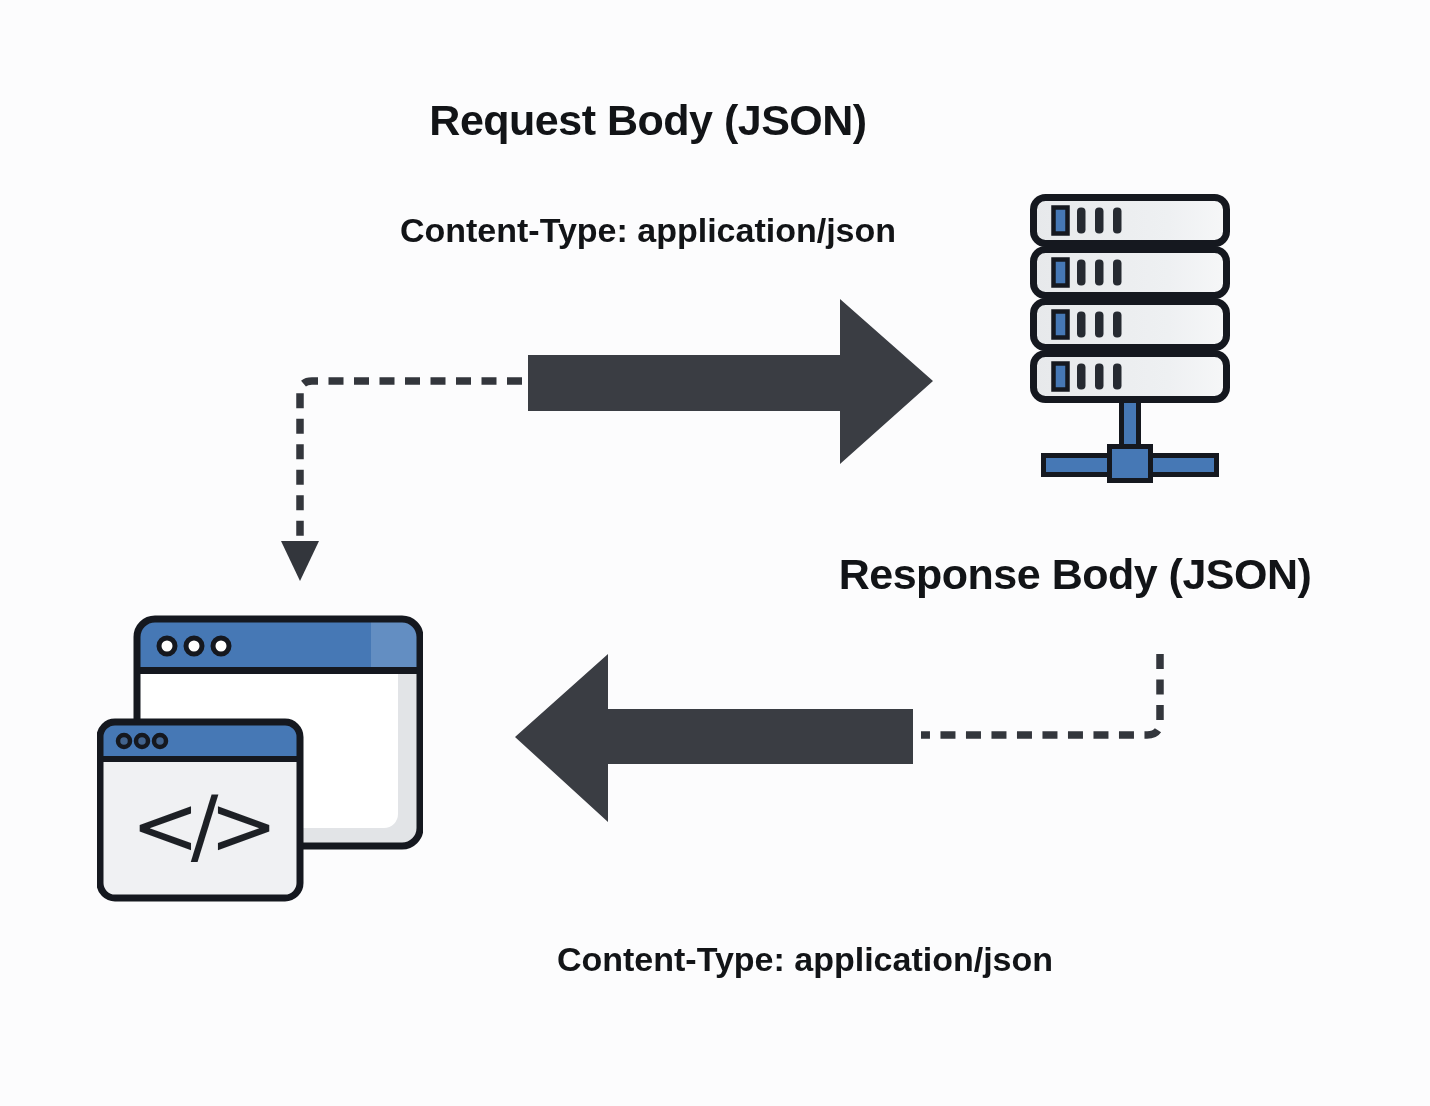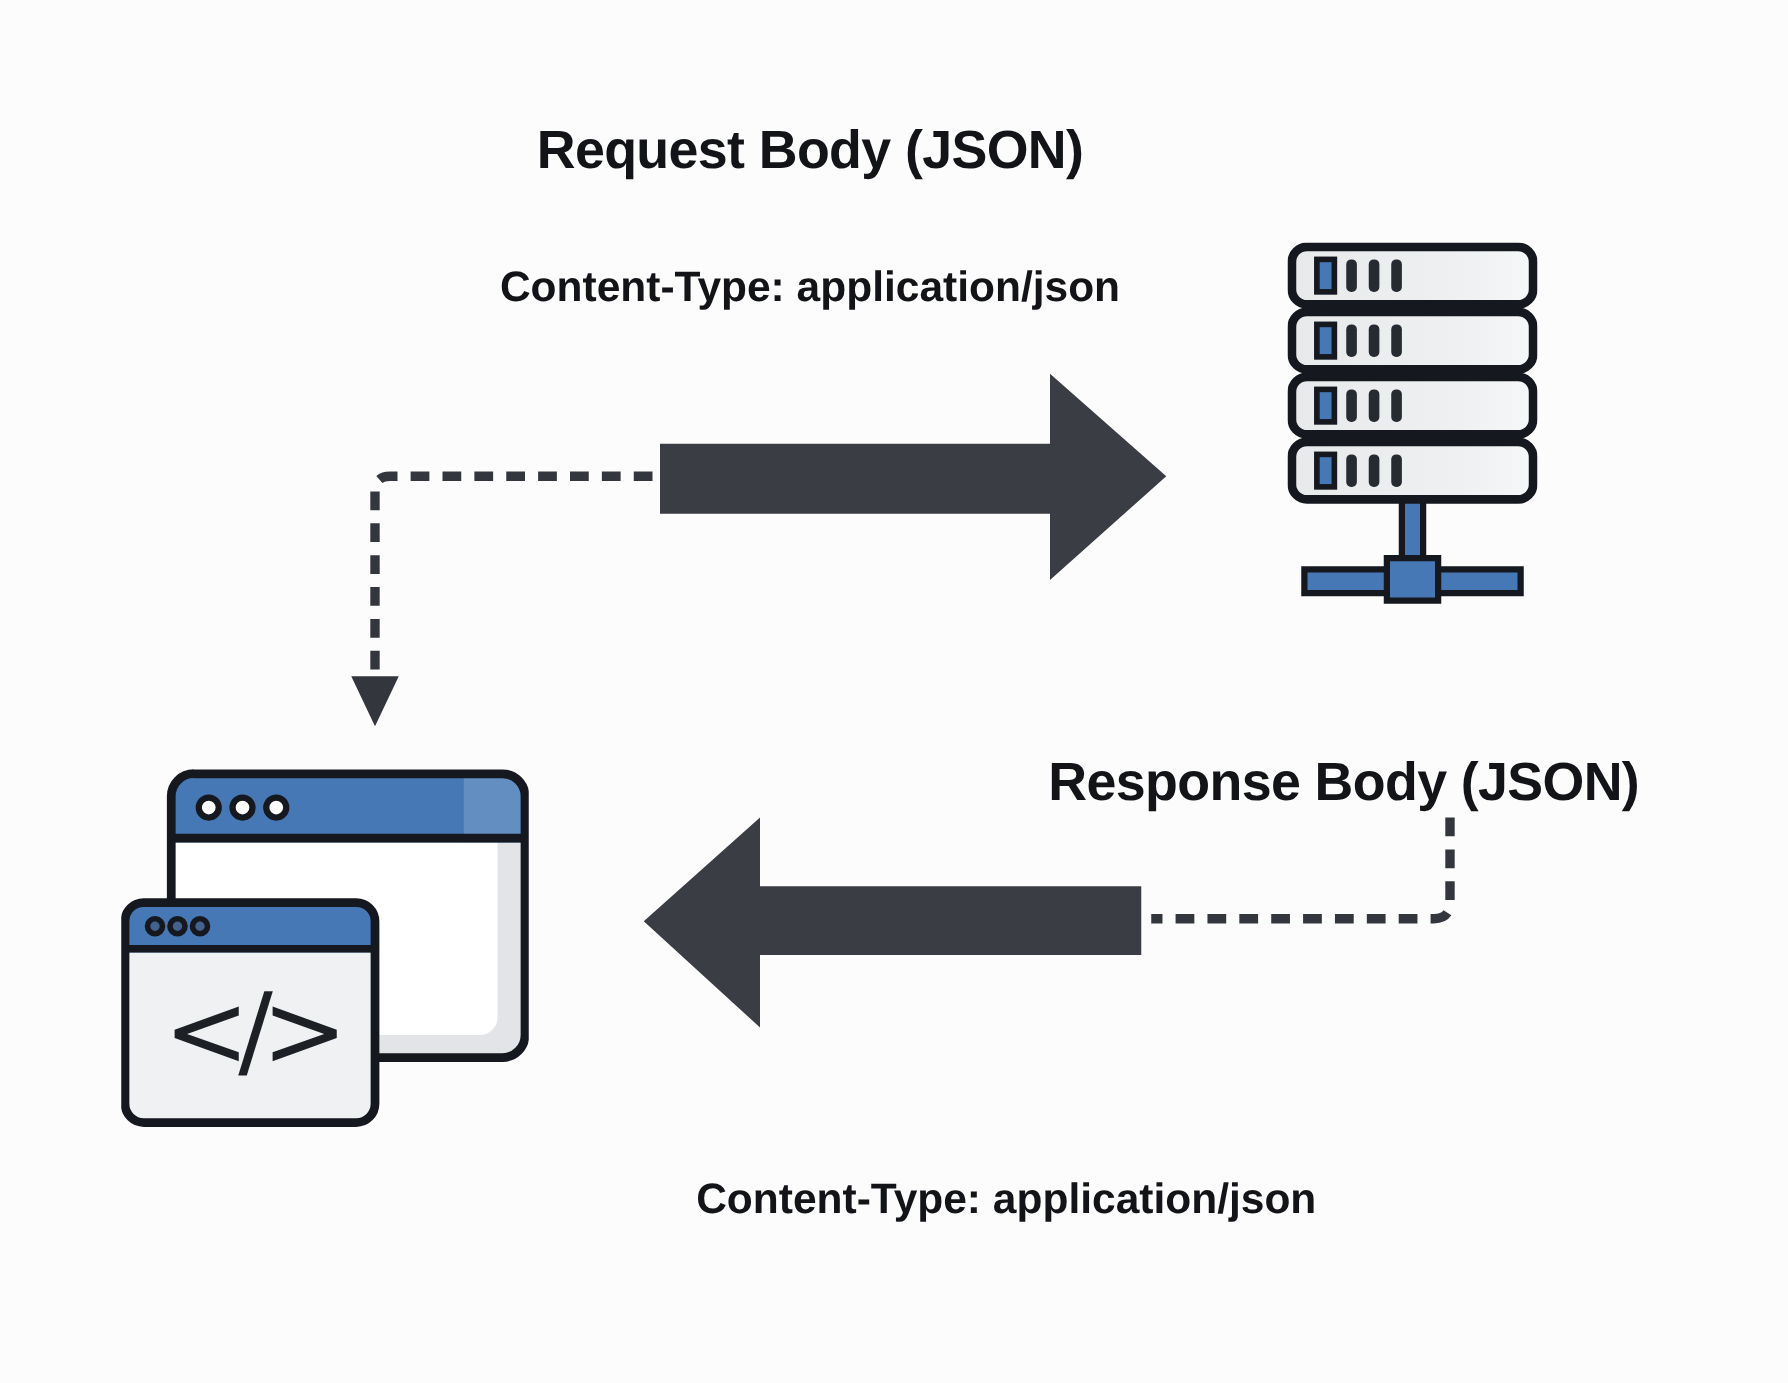--- a/index.html
+++ b/index.html
@@ -83,21 +83,21 @@
 </style>
 </head>
 <body>
 
 <div class="canvas">
 
   <div class="title" style="left:346px; top:96px; width:604px;">Request Body (JSON)</div>
 
   <div class="subtitle" style="left:348px; top:211px; width:600px;">Content-Type: application/json</div>
 
-  <div class="title" style="left:775px; top:602px; width:600px;">Response Body (JSON)</div>
+  <div class="title" style="left:775px; top:550px; width:600px;">Response Body (JSON)</div>
 
   <div class="subtitle" style="left:505px; top:940px; width:600px;">Content-Type: application/json</div>
 
   <svg class="layer" viewBox="0 0 1430 1106" aria-hidden="true">
 
     <polygon class="solid-arrow" points="528,355 840,355 840,299 933,381 840,464 840,411 528,411"></polygon>
 
     <path class="dash" d="M 522 381 L 312 381 Q 300 381 300 393 L 300 538"></path>
     <polygon class="arrowhead" points="281,541 319,541 300,581"></polygon>
 

